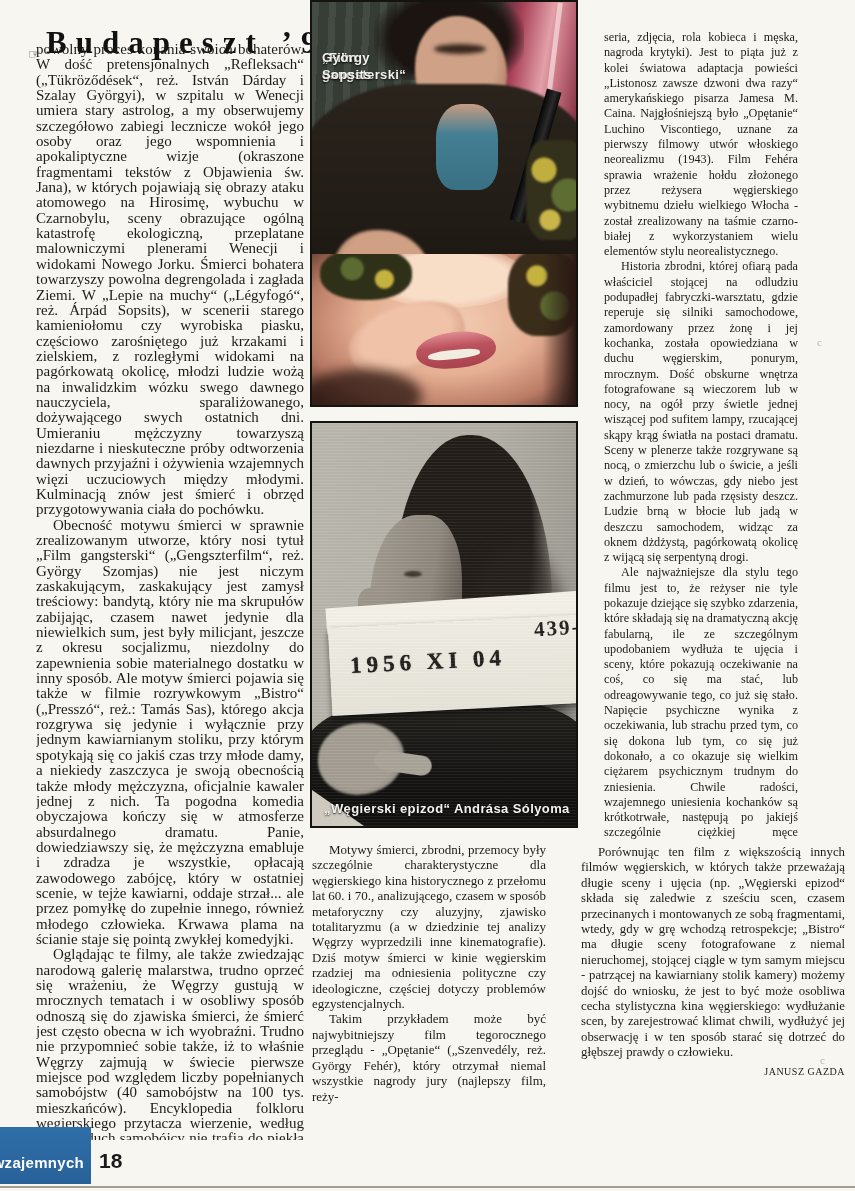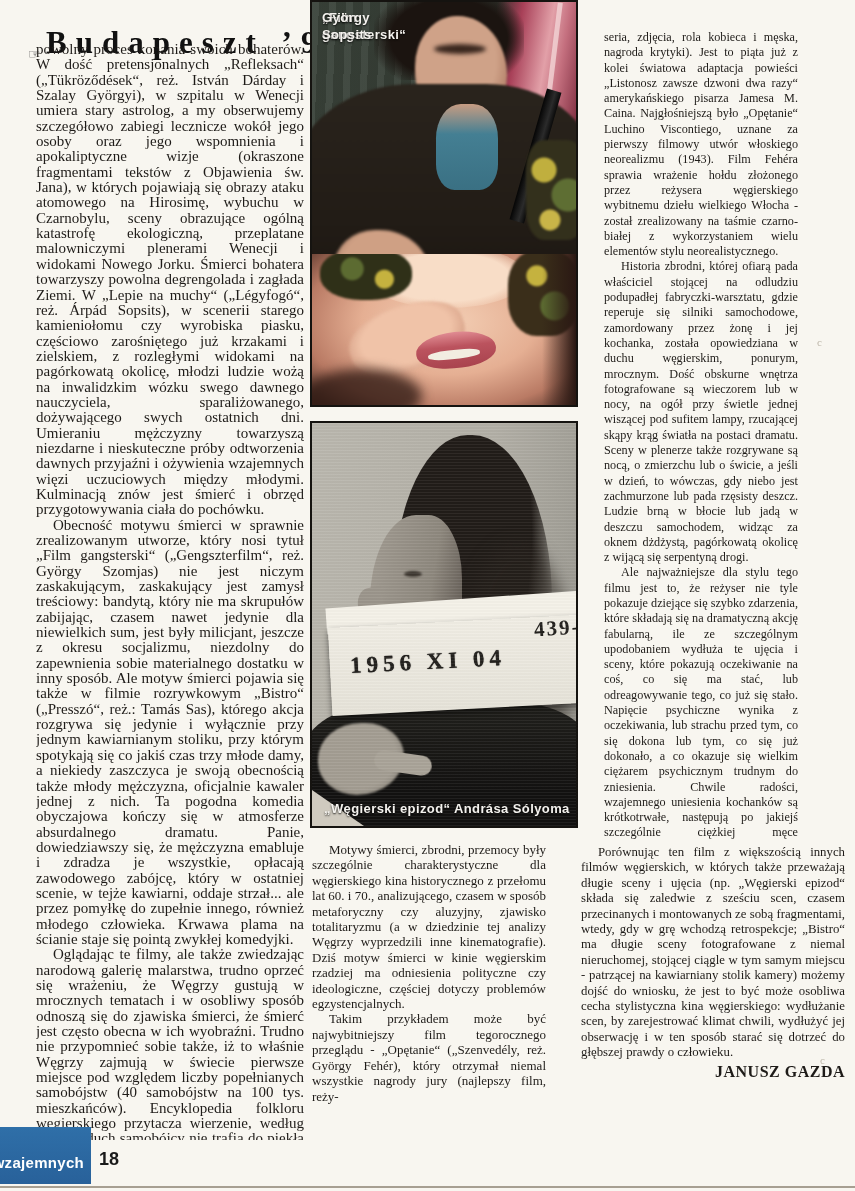--- a/index.html
+++ b/index.html
@@ -8,26 +8,26 @@
   .col{position:absolute;text-align:justify;overflow:hidden;}
   .col p{margin:0;padding:0;}
   .col p.ind{text-indent:17px;}
   .page-title{position:absolute;left:46px;top:4px;font-family:"Liberation Serif",serif;
         font-weight:bold;font-size:31px;letter-spacing:9px;color:#111;white-space:nowrap;}
   .pointer{position:absolute;left:28px;top:46px;font-size:14px;color:#444;}
   .leftcol{left:36px;top:42px;width:268px;height:1098px;font-size:15px;line-height:15.35px;}
   .midcol{left:312px;top:842px;width:234px;height:292px;font-size:13px;line-height:15.4px;}
   .rightcol{left:604px;top:30px;width:194px;height:813px;font-size:12.2px;line-height:15.3px;}
   .rightbottom{left:581px;top:845px;width:264px;height:300px;font-size:12.8px;line-height:15.4px;}
-  .sig{text-align:right;font-weight:bold;font-size:16px;margin-top:3px !important;letter-spacing:.5px;}
+  .sig{text-align:right;font-weight:normal;font-size:10px;margin-top:3px !important;letter-spacing:.5px;}
   .photo{position:absolute;left:310px;width:264px;height:403px;border:2px solid #151310;
          overflow:hidden;background:#4d7c0f;}
   .photo *{position:absolute;}
   .cap{font-family:"Liberation Sans",sans-serif;font-weight:bold;color:#f4f2ee;
-       font-size:13px;line-height:17px;letter-spacing:.4px;text-shadow:0 1px 2px rgba(0,0,0,.8);z-index:9;}
+       font-size:13px;line-height:17px;letter-spacing:.4px;text-shadow:0 1px 2px rgba(0,0,0,.8);z-index:9;margin-top:40px;}
   
   .p1-bg{inset:0;background:linear-gradient(105deg,#39413a 0%,#2f352e 45%,#27231f 70%,#1d1714 100%);}
   .p1-streaks{left:0;top:0;width:130px;height:250px;opacity:.55;
        background:repeating-linear-gradient(92deg,#4d564d 0 7px,#343c33 7px 17px);}
   .p1-pink{left:185px;top:0;width:79px;height:240px;
        background:linear-gradient(100deg,rgba(40,30,28,0) 0%,#a84058 22%,#e2a0a8 48%,#c46f7e 62%,#7c2b3e 85%,#441a20 100%);}
   .p1-pinkline{left:233px;top:0;width:5px;height:210px;background:#f3d4d6;transform:rotate(7deg);opacity:.8;}
   .p1-hair{left:62px;top:-14px;width:150px;height:92px;background:radial-gradient(ellipse at 50% 55%,#1b1410 55%,rgba(27,20,16,0) 75%);}
   .p1-face{left:103px;top:14px;width:92px;height:112px;border-radius:46% 54% 48% 52%;
        background:radial-gradient(ellipse at 45% 40%,#cfa288 55%,#a9755e 85%);filter:blur(1px);}
@@ -83,21 +83,21 @@
   .p2-date{font-family:"Liberation Serif",serif;font-weight:bold;font-size:23px;letter-spacing:5px;
        color:#23211e;left:38px;top:226px;transform:rotate(-3deg);text-shadow:0 0 1px #23211e;}
   .p2-num{font-family:"Liberation Serif",serif;font-weight:bold;font-size:21px;letter-spacing:2px;
        color:#23211e;left:222px;top:192px;transform:rotate(-4deg);white-space:nowrap;}
   .p2-fold{left:0;bottom:0;width:0;height:0;border-bottom:36px solid #cfcabf;border-right:52px solid transparent;z-index:8;}
   .p2-cap{left:12px;bottom:9px;}
   
   .footer-box{position:absolute;left:-12px;top:1127px;width:103px;height:57px;background:linear-gradient(180deg,#2f6fa8,#28619a);
        display:flex;align-items:flex-end;justify-content:flex-end;padding:0 7px 13px 0;box-sizing:border-box;}
   .footer-label{font-family:"Liberation Sans",sans-serif;font-weight:bold;font-size:15px;color:#fff;letter-spacing:.3px;}
-  .page-num{position:absolute;left:99px;top:1149px;font-family:"Liberation Sans",sans-serif;font-weight:bold;font-size:18px;color:#1a1a1a;}
+  .page-num{position:absolute;left:99px;top:1149px;font-family:"Liberation Sans",sans-serif;font-weight:bold;font-size:21px;color:#1a1a1a;}
   .bottom-rule{position:absolute;left:0;top:1186px;width:855px;height:2px;background:#a79f92;}
   .scan-mark{position:absolute;color:#bdb6a9;font-size:11px;font-family:"Liberation Serif",serif;}
 </style>
 </head>
 <body>
 
 <div class="page">
 
   <h1 class="page-title">Budapeszt ’98</h1>
   <span class="pointer">☞</span>

